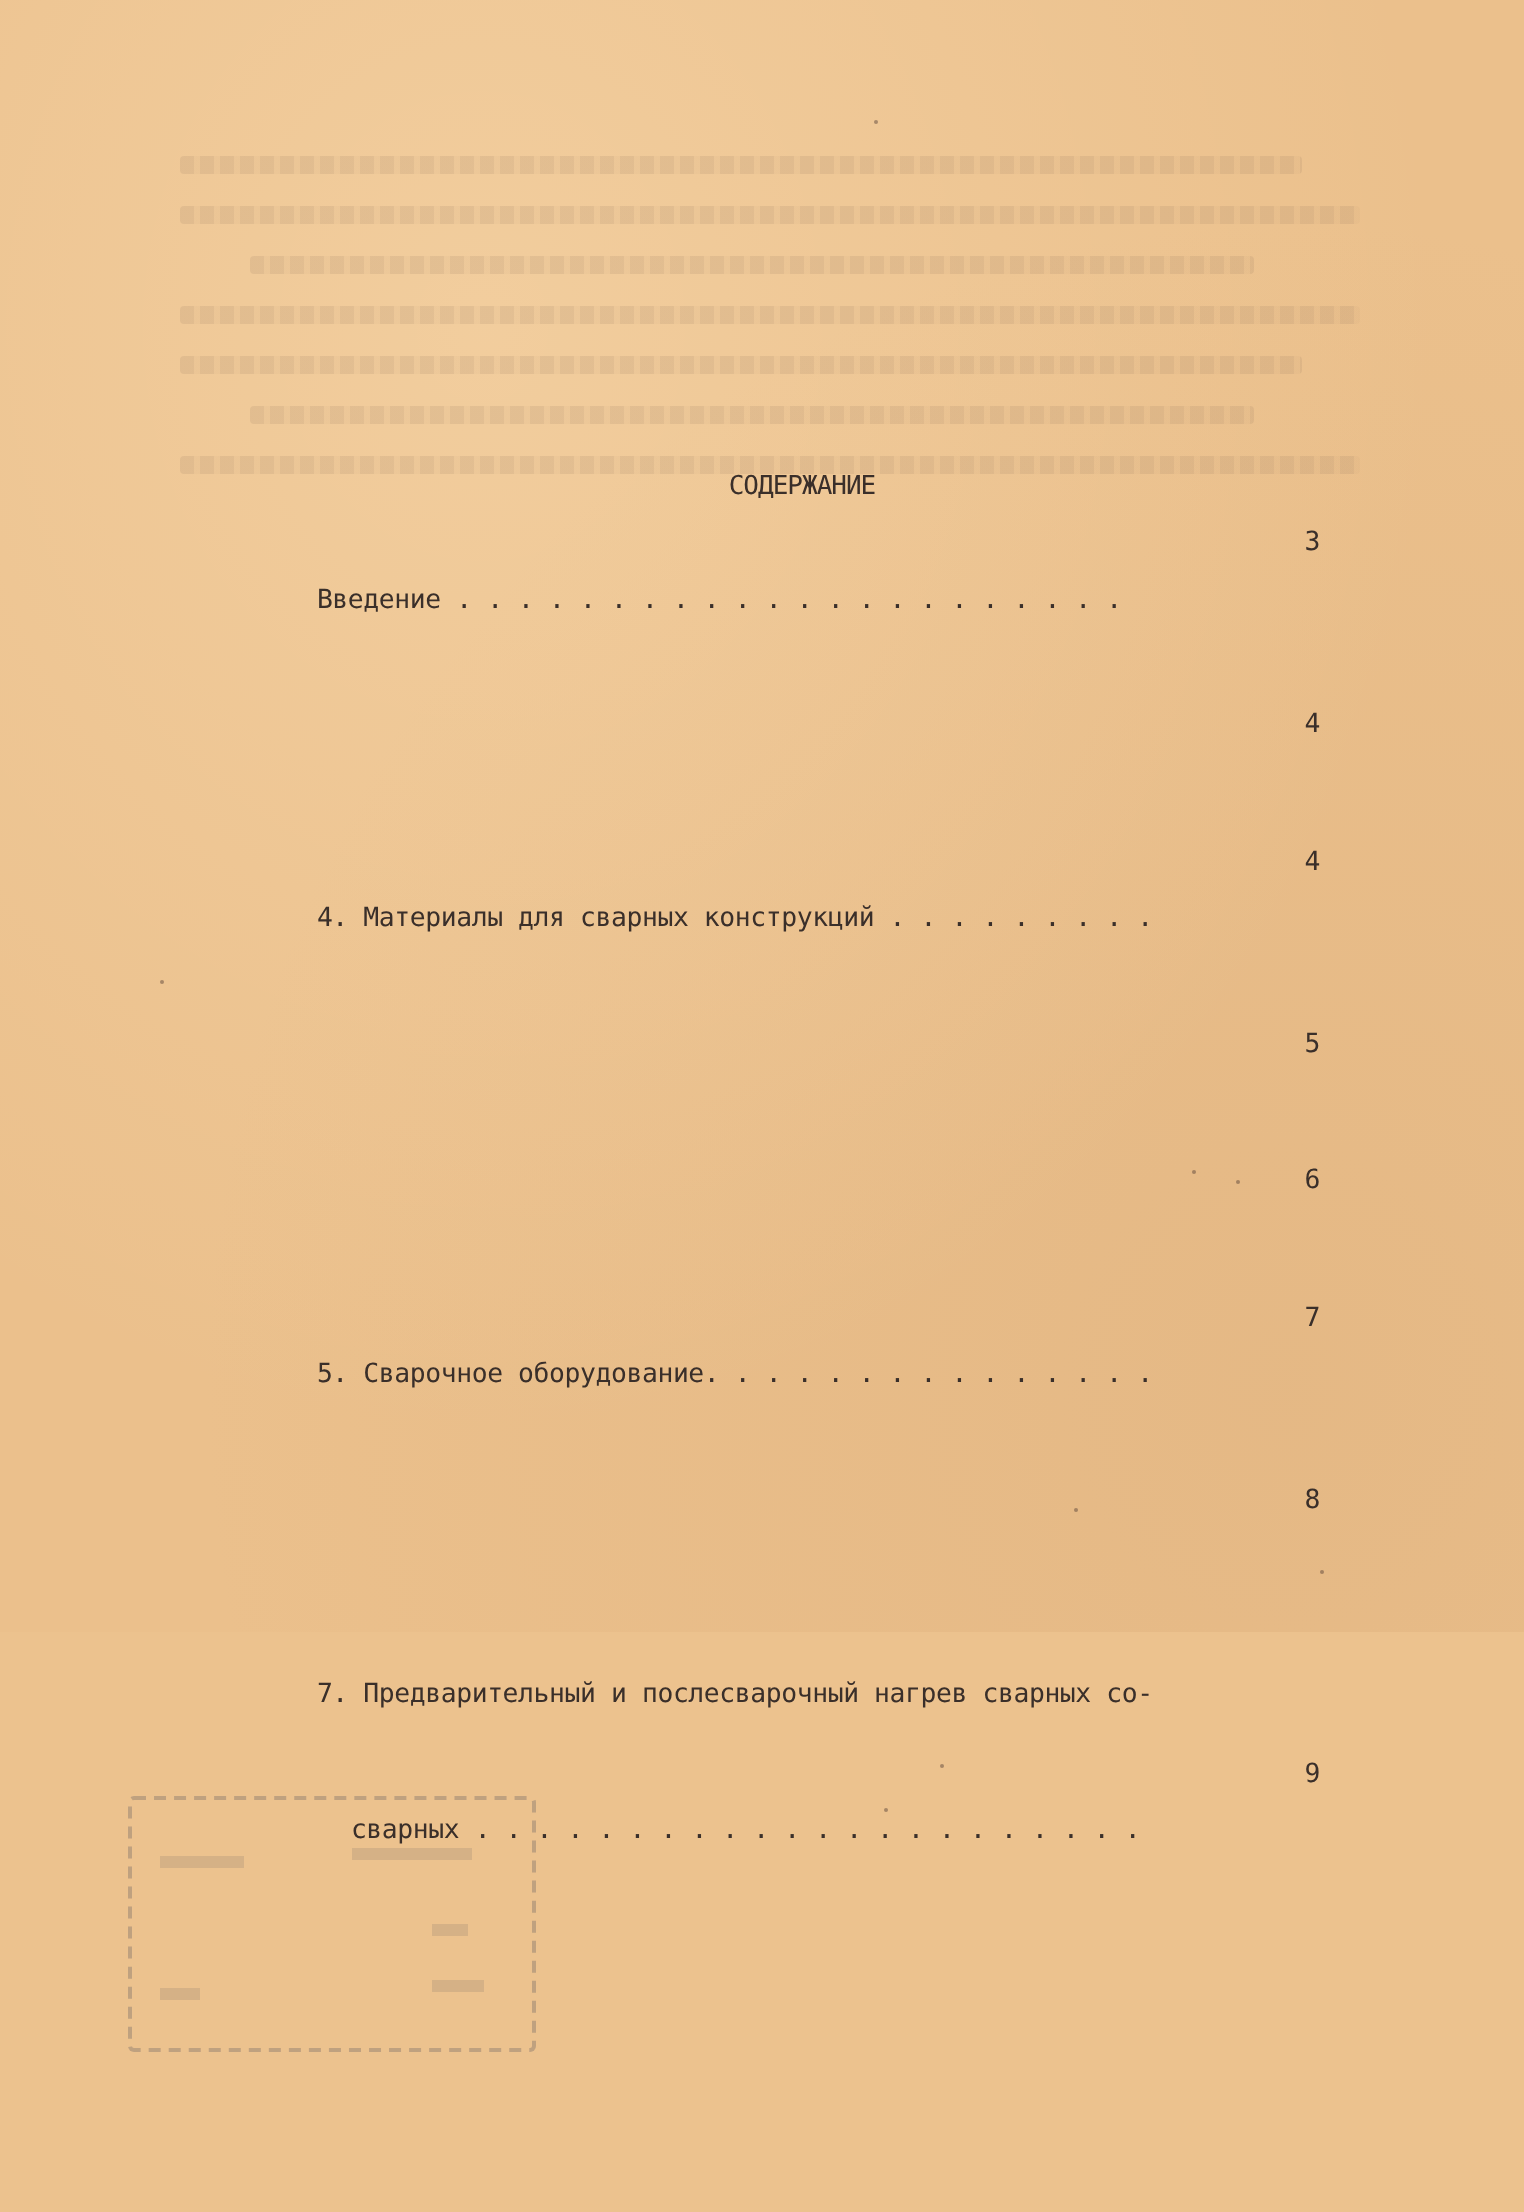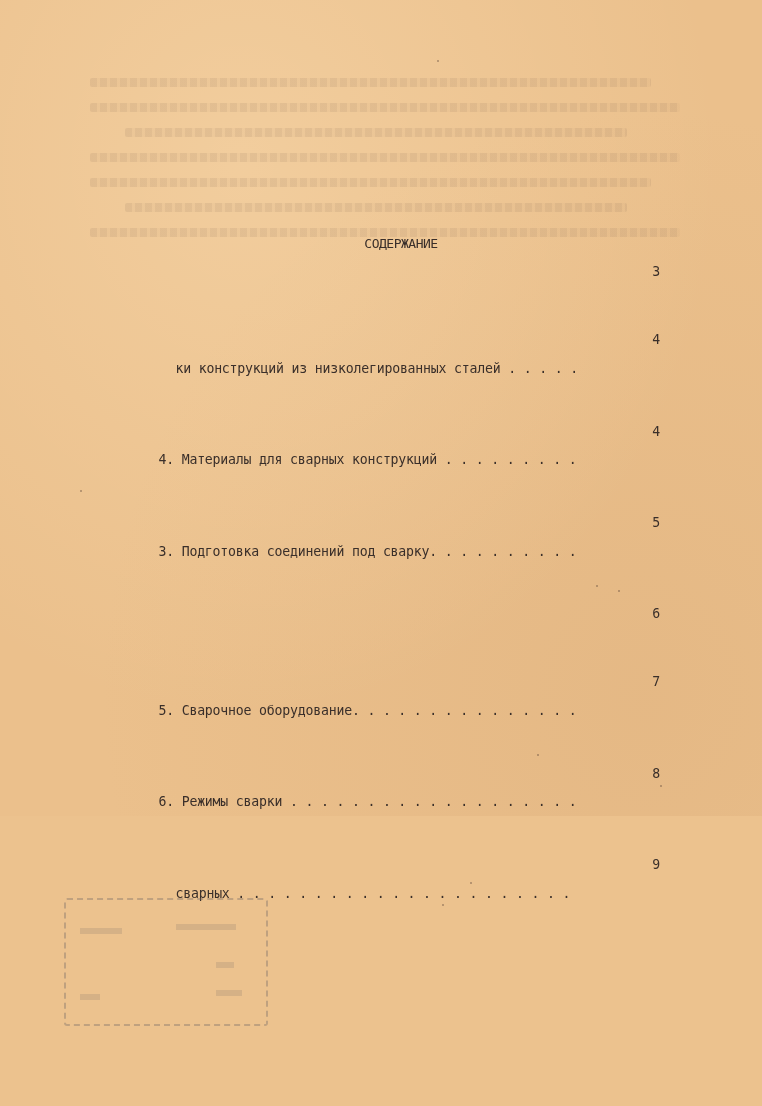--- a/index.html
+++ b/index.html
@@ -108,52 +108,53 @@
     <div class="bleed-line"></div>
     <div class="bleed-line mid"></div>
     <div class="bleed-line short"></div>
     <div class="bleed-line"></div>
   </div>
 
   <div class="toc">
     <div class="toc-title">СОДЕРЖАНИЕ</div>
 
     <div class="toc-entry">
+      <span class="text">Введение . . . . . . . . . . . . . . . . . . . . . .</span>
       <span class="page-num">3</span>
     </div>
 
     <div class="toc-entry indent">
-      <span class="text">ки конструкций из низколегированных сталей . . . . .</span>
       <span class="page-num">4</span>
     </div>
 
     <div class="toc-entry">
       <span class="text">4. Материалы для сварных конструкций . . . . . . . . .</span>
       <span class="page-num">4</span>
     </div>
 
     <div class="toc-entry">
-      <span class="text">3. Подготовка соединений под сварку. . . . . . . . . .</span>
       <span class="page-num">5</span>
     </div>
 
     <div class="toc-entry">
       <span class="page-num">6</span>
     </div>
 
     <div class="toc-entry">
       <span class="text">5. Сварочное оборудование. . . . . . . . . . . . . . .</span>
       <span class="page-num">7</span>
     </div>
 
     <div class="toc-entry">
-      <span class="text">6. Режимы сварки . . . . . . . . . . . . . . . . . . .</span>
       <span class="page-num">8</span>
     </div>
 
+    <div class="toc-entry">
+      <span class="text">7. Предварительный и послесварочный нагрев сварных со-</span>
+    </div>
     <div class="toc-entry indent">
       <span class="text">сварных . . . . . . . . . . . . . . . . . . . . . .</span>
       <span class="page-num">9</span>
     </div>
 
   </div>
 
   <div class="stamp">
     <div class="stamp-line" style="left:14px; top:28px; width:42px;"></div>
     <div class="stamp-line" style="left:110px; top:24px; width:60px;"></div>

